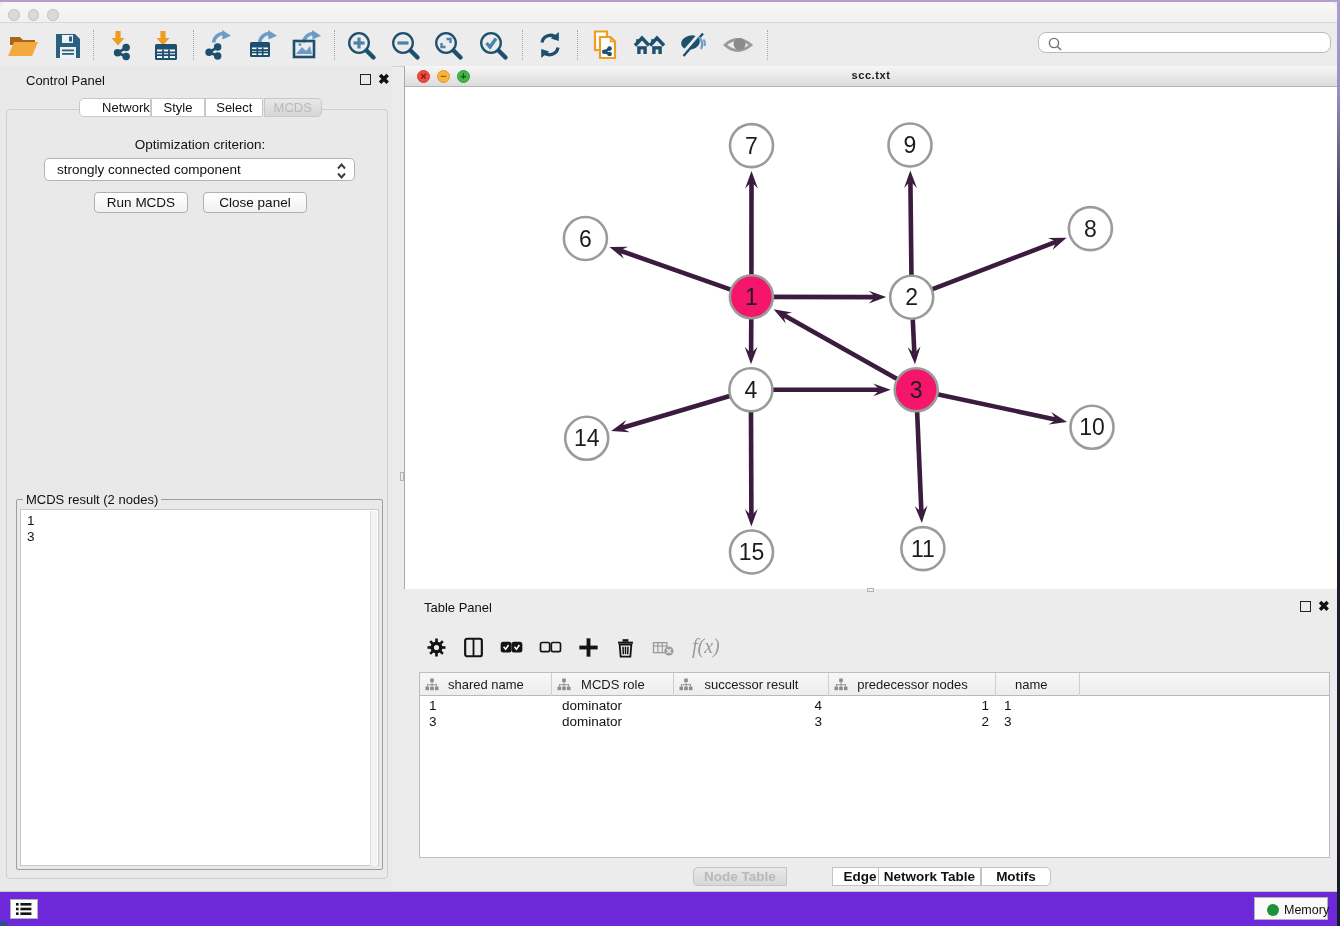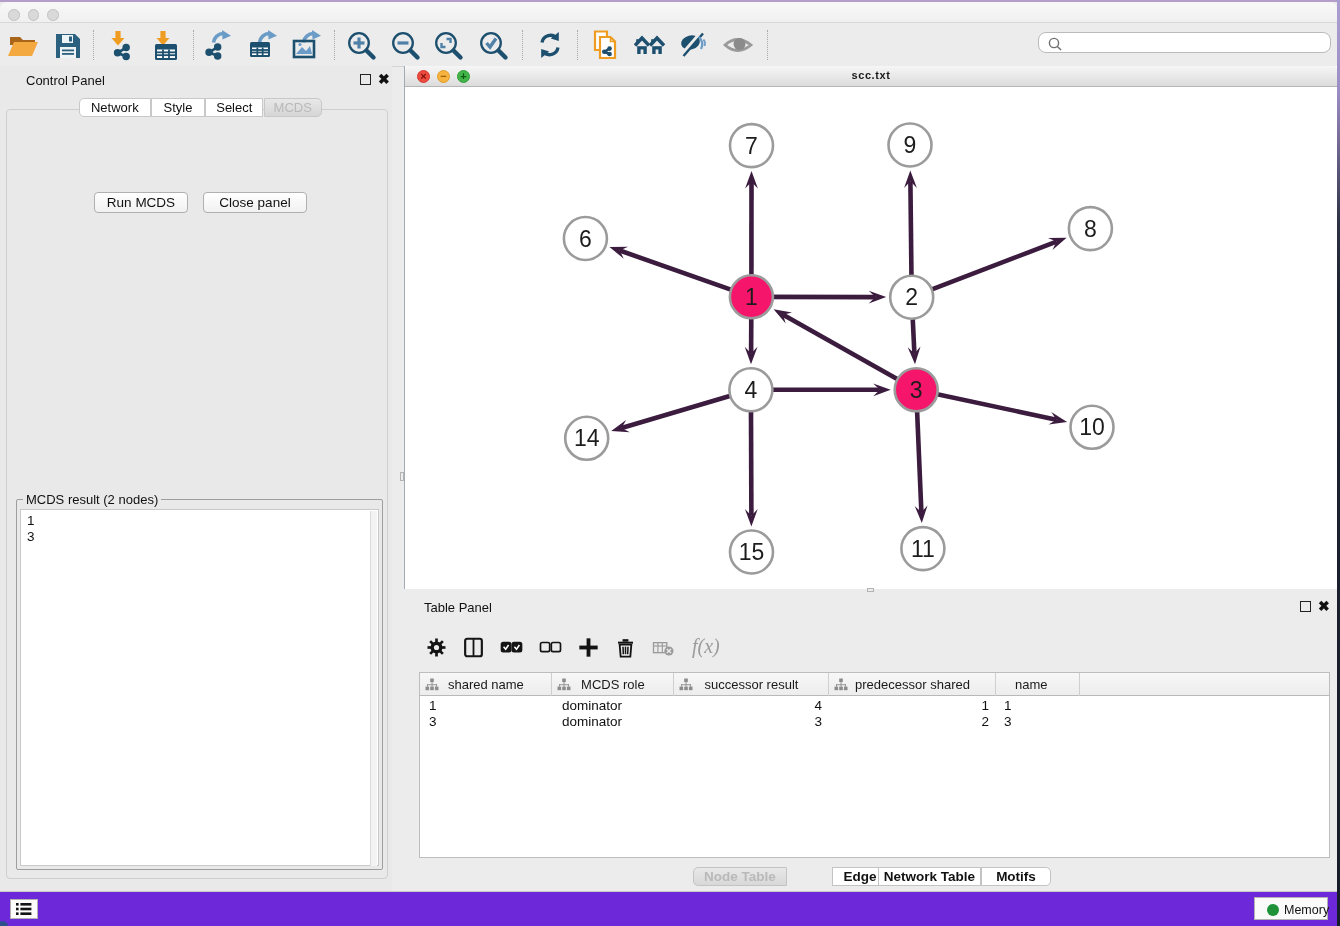--- a/index.html
+++ b/index.html
@@ -175,24 +175,32 @@
         <circle cx="9" cy="8" r="4.6" fill="none" stroke="#6e6e6e" stroke-width="1.4"></circle>
         <line x1="12.4" y1="11.4" x2="16" y2="15" stroke="#6e6e6e" stroke-width="1.4"></line>
       </svg>
     </div>
   </div>
 <div class="abs" id="cpanel">
     <div id="cptitle">Control Panel</div>
     <div class="fbtn" style="left:360px"></div>
     <div class="xbtn" style="left:378px">✖</div>
     <div id="cpbody"></div>
-    <div class="tab" style="left:78.8px;top:32px;width:72.0px;border-radius:5px 0 0 5px;">Network</div>
+    <div class="tab" style="left:78.8px;top:32px;width:72.0px;border-radius:5px 0 0 5px;text-align:right;">Network</div>
     <div class="tab" style="left:150.8px;top:32px;width:54.3px;">Style</div>
     <div class="tab" style="left:205.1px;top:32px;width:58.4px;">Select</div>
     <div class="tab tabsel" style="left:263.5px;top:32px;width:58.5px;border-radius:0 5px 5px 0;">MCDS</div>
+    <div class="abs" style="left:0;top:71px;width:400px;text-align:center;font-size:13.5px;color:#111">Optimization criterion:</div>
+    <div class="abs" style="left:44px;top:92px;width:311px;height:23px;background:#fff;border:1px solid #b3b3b3;border-radius:5px">
+      <div class="abs" style="left:12px;top:3px;font-size:13.5px;color:#111">strongly connected component</div>
+      <svg class="abs" style="right:7px;top:3.5px" width="11" height="16" viewBox="0 0 11 16">
+        <path d="M2 5.5 L5.5 1.5 L9 5.5" fill="none" stroke="#3c3c3c" stroke-width="1.9"></path>
+        <path d="M2 10.5 L5.5 14.5 L9 10.5" fill="none" stroke="#3c3c3c" stroke-width="1.9"></path>
+      </svg>
+    </div>
     <div class="abs" style="left:94px;top:126px;width:94px;height:21px;background:linear-gradient(#ffffff,#f1f1f1);border:1px solid #b0b0b0;border-radius:4px;font-size:13.5px;color:#111;text-align:center;line-height:19px">Run MCDS</div>
     <div class="abs" style="left:203px;top:126px;width:104px;height:21px;background:linear-gradient(#ffffff,#f1f1f1);border:1px solid #b0b0b0;border-radius:4px;font-size:13.5px;color:#111;text-align:center;line-height:19px">Close panel</div>
     <div class="abs" style="left:16px;top:433px;width:367px;height:371px;border:1px solid #9e9e9e;border-radius:2px">
       <div class="abs" style="left:6px;top:-8px;background:#e9e9e9;padding:0 3px;font-size:13px;color:#111">MCDS result (2 nodes)</div>
       <div class="abs" style="left:3px;top:9px;width:359px;height:357px;background:#fff;border:1px solid #c9c9c9">
         <div class="abs" style="left:6px;top:3px;font-size:13.5px;color:#111;line-height:16px">1<br>3</div>
         <div class="abs" style="right:1px;top:1px;width:7px;height:355px;background:#f3f3f3;border-left:1px solid #dcdcdc"></div>
       </div>
     </div>
   </div>
@@ -365,21 +373,21 @@
             <rect x="0.5" y="8.6" width="3.6" height="3.6"></rect>
             <rect x="5.2" y="8.6" width="3.6" height="3.6"></rect>
             <rect x="9.9" y="8.6" width="3.6" height="3.6"></rect>
             <rect x="6.6" y="4.1" width="0.9" height="2.2"></rect>
             <rect x="2" y="6.3" width="10" height="0.9"></rect>
             <rect x="2" y="6.3" width="0.9" height="2.3"></rect>
             <rect x="6.6" y="6.3" width="0.9" height="2.3"></rect>
             <rect x="11.1" y="6.3" width="0.9" height="2.3"></rect>
           </g>
         </svg></div>
-      <div class="abs" style="left:409px;top:4px;width:167px;text-align:center;font-size:13px;color:#1a1a1a">predecessor shared</div>
+      <div class="abs" style="left:409px;top:4px;width:167px;text-align:center;font-size:13px;color:#1a1a1a">predecessor nodes</div>
       <div class="abs" style="left:658.5px;top:0;width:1px;height:23px;background:#cfcfcf"></div>
       <div class="abs" style="left:576px;top:4px;width:70.5px;text-align:center;font-size:13px;color:#1a1a1a">name</div>
       <div class="abs" style="left:9px;top:25px;font-size:13.5px;color:#111">1</div>
       <div class="abs" style="left:142px;top:25px;font-size:13.5px;color:#111">dominator</div>
       <div class="abs" style="left:253px;top:25px;width:149px;text-align:right;font-size:13.5px;color:#111">4</div>
       <div class="abs" style="left:409px;top:25px;width:160px;text-align:right;font-size:13.5px;color:#111">1</div>
       <div class="abs" style="left:584px;top:25px;font-size:13.5px;color:#111">1</div>
       <div class="abs" style="left:9px;top:41px;font-size:13.5px;color:#111">3</div>
       <div class="abs" style="left:142px;top:41px;font-size:13.5px;color:#111">dominator</div>
       <div class="abs" style="left:253px;top:41px;width:149px;text-align:right;font-size:13.5px;color:#111">3</div>

